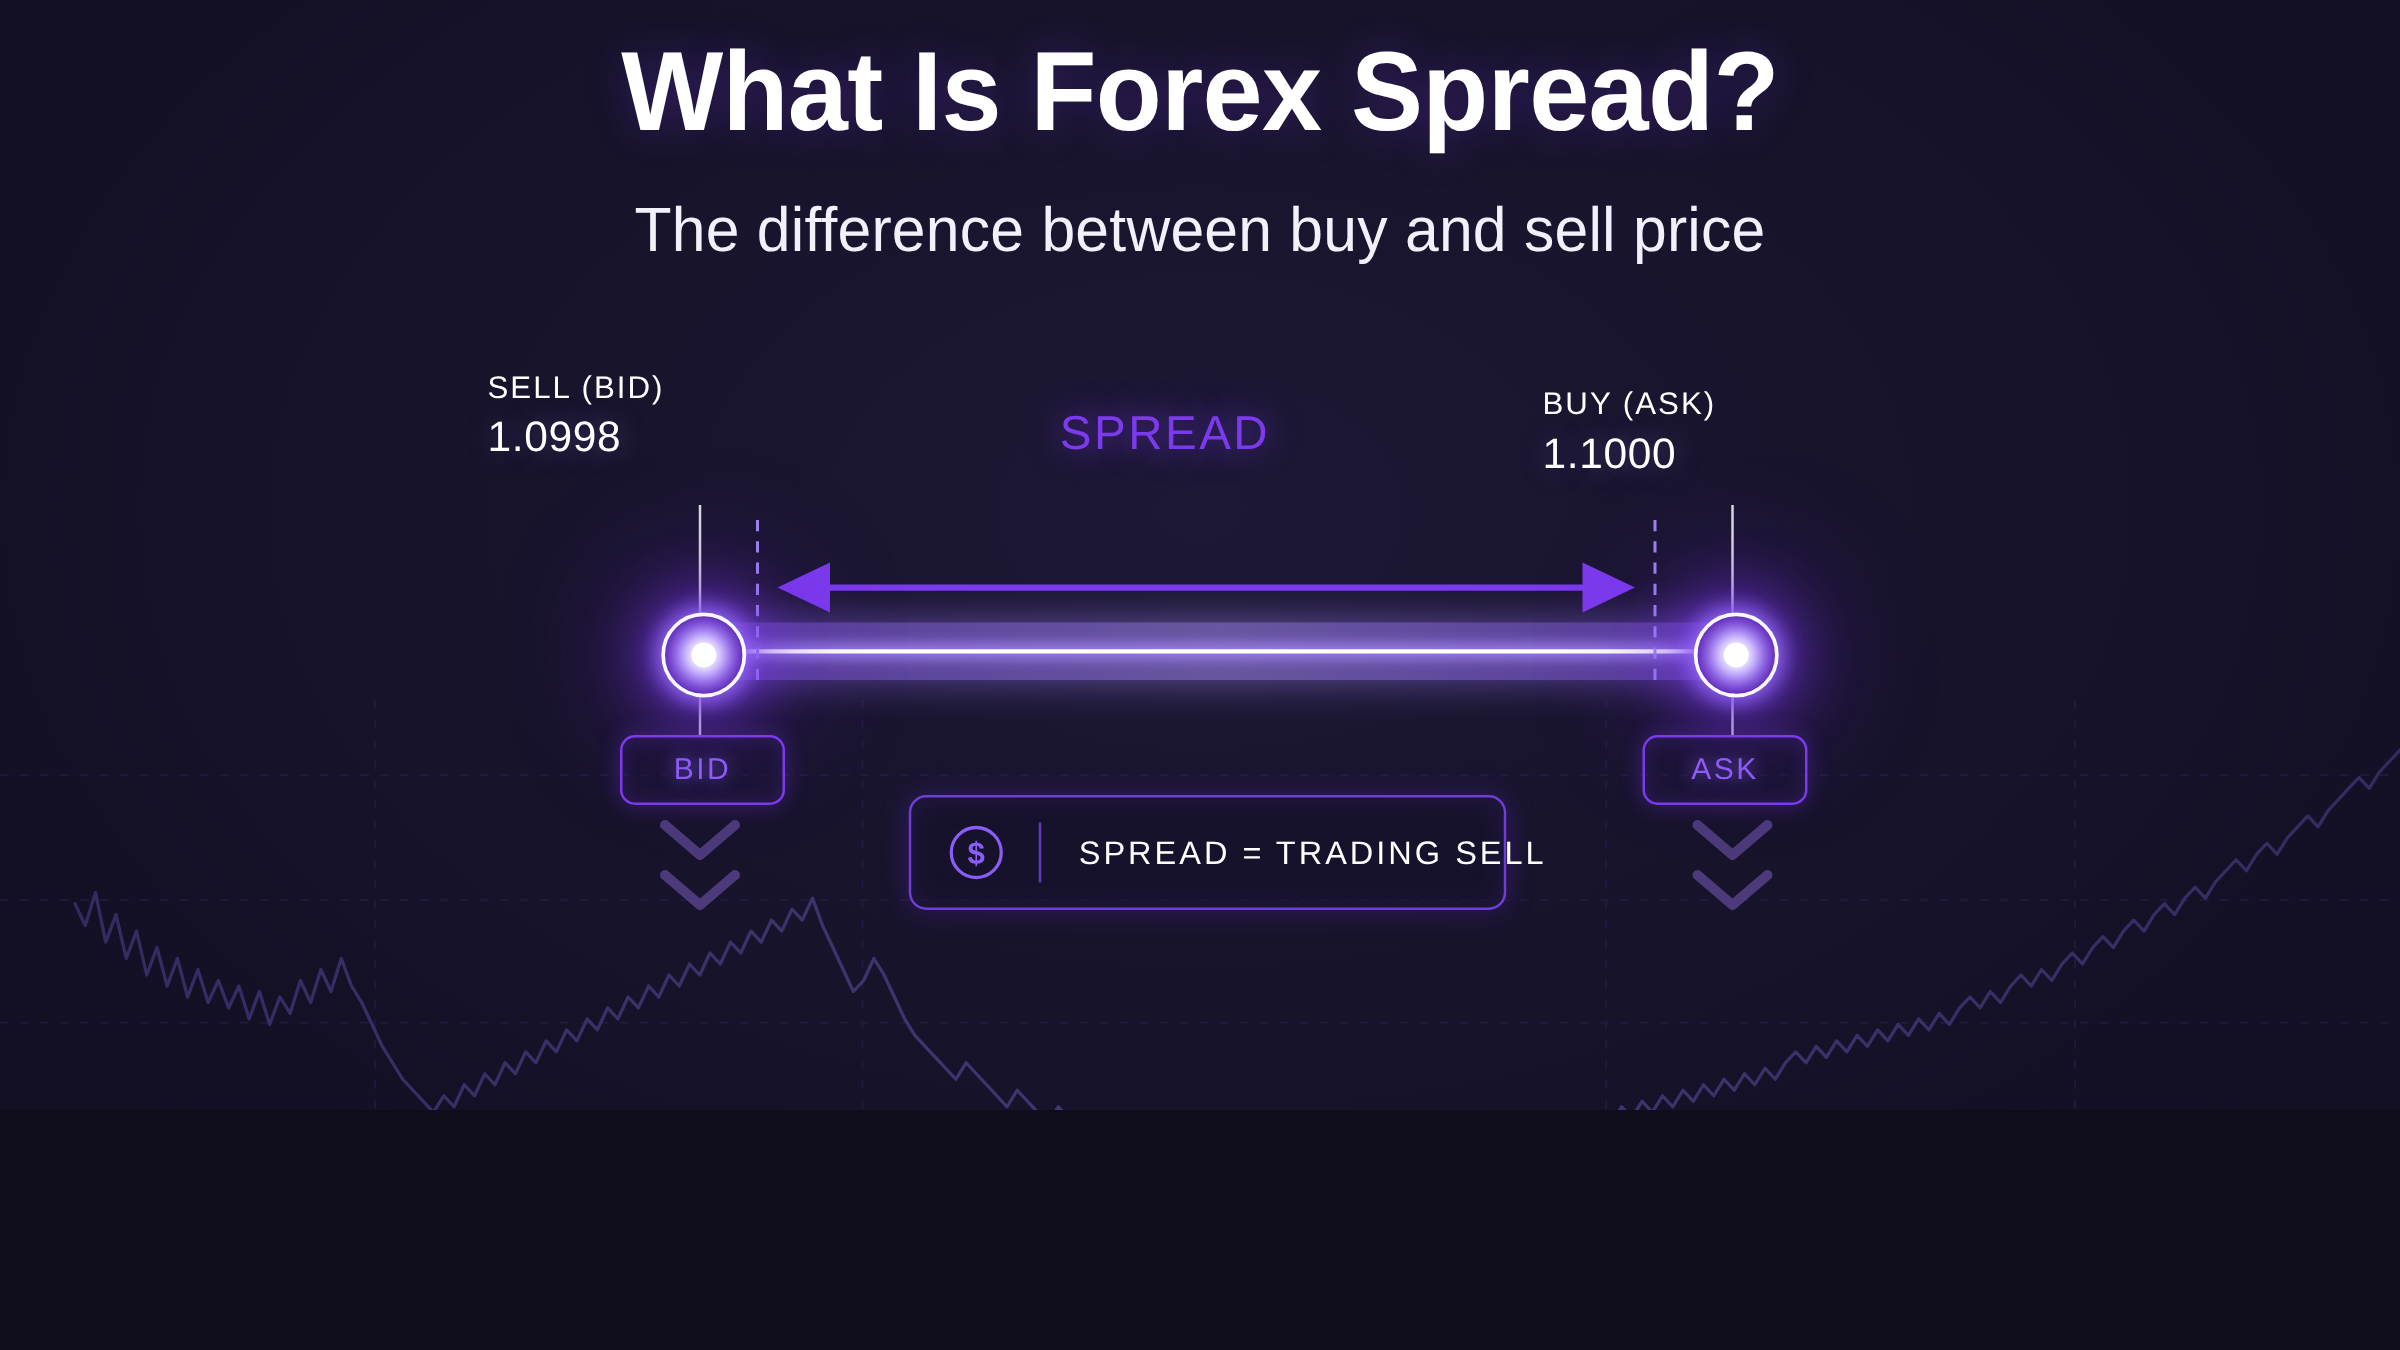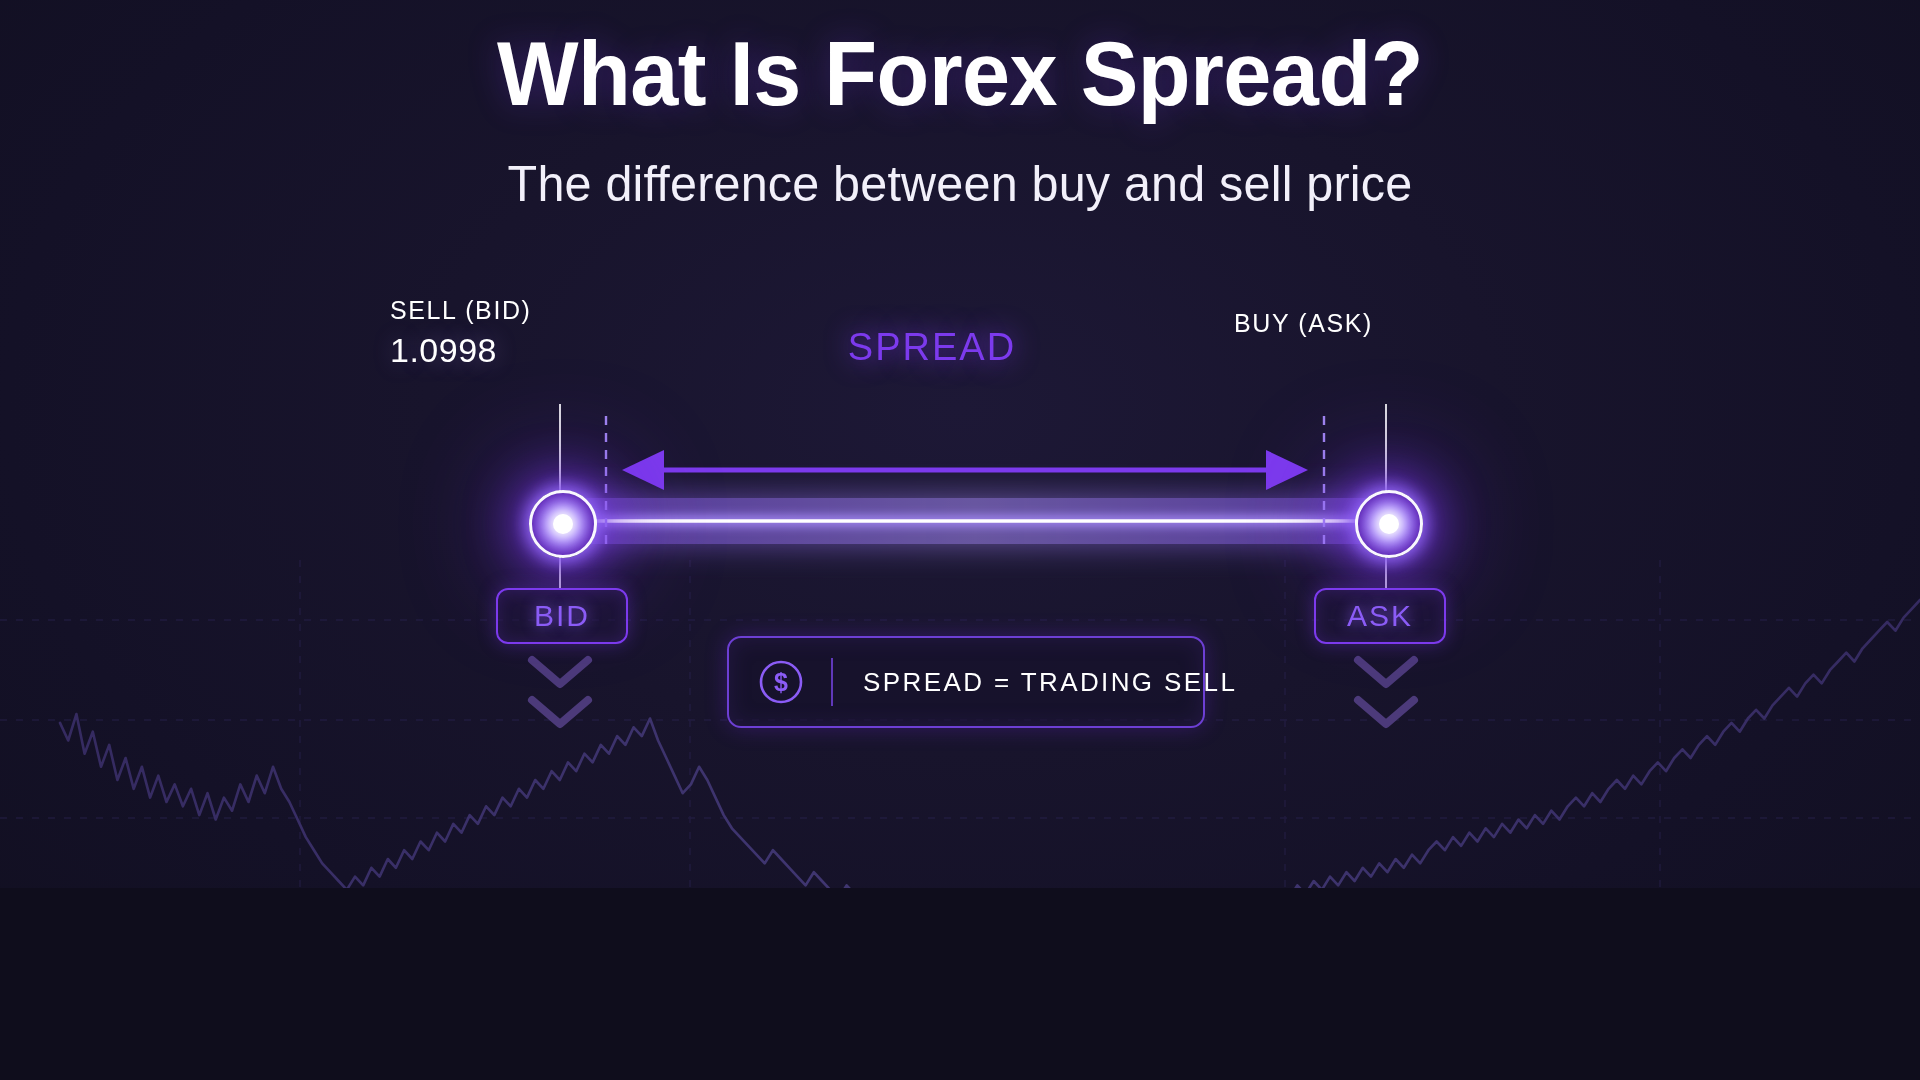--- a/index.html
+++ b/index.html
@@ -133,21 +133,21 @@
   
   .tag {
     position: absolute;
     top: 588px;
     width: 128px;
     height: 52px;
     border: 2px solid #7c3aed;
     border-radius: 12px;
     background: rgba(30,20,60,0.45);
     color: #8b5cf6;
-    font-size: 30px;
+    font-size: 24px;
     letter-spacing: 2px;
     display: flex;
     align-items: center;
     justify-content: center;
     box-shadow: 0 0 18px rgba(124,58,237,0.35), inset 0 0 16px rgba(124,58,237,0.20);
     text-shadow: 0 0 14px rgba(139,92,246,0.9);
   }
   .tag.bid { left: 496px; }
   .tag.ask { left: 1280px; margin-left: 34px; }
 
@@ -217,20 +217,21 @@
   <div class="title">What Is Forex Spread?</div>
   <div class="subtitle">The difference between buy and sell price</div>
 
   <div class="price-group bid">
     <div class="price-caption">SELL (BID)</div>
     <div class="price-value">1.0998</div>
   </div>
 
   <div class="price-group ask">
     <div class="price-caption">BUY (ASK)</div>
+    <div class="price-value">1.1000</div>
   </div>
 
   <div class="spread-caption">
     <span>SPREAD</span>
   </div>
 
   <svg id="axis-layer" viewBox="0 0 1920 1080" aria-hidden="true">
     <defs>
       <linearGradient id="axisFade" x1="0" y1="0" x2="1" y2="0">
         <stop offset="0%" stop-color="#ffffff" stop-opacity="0.05"></stop>

